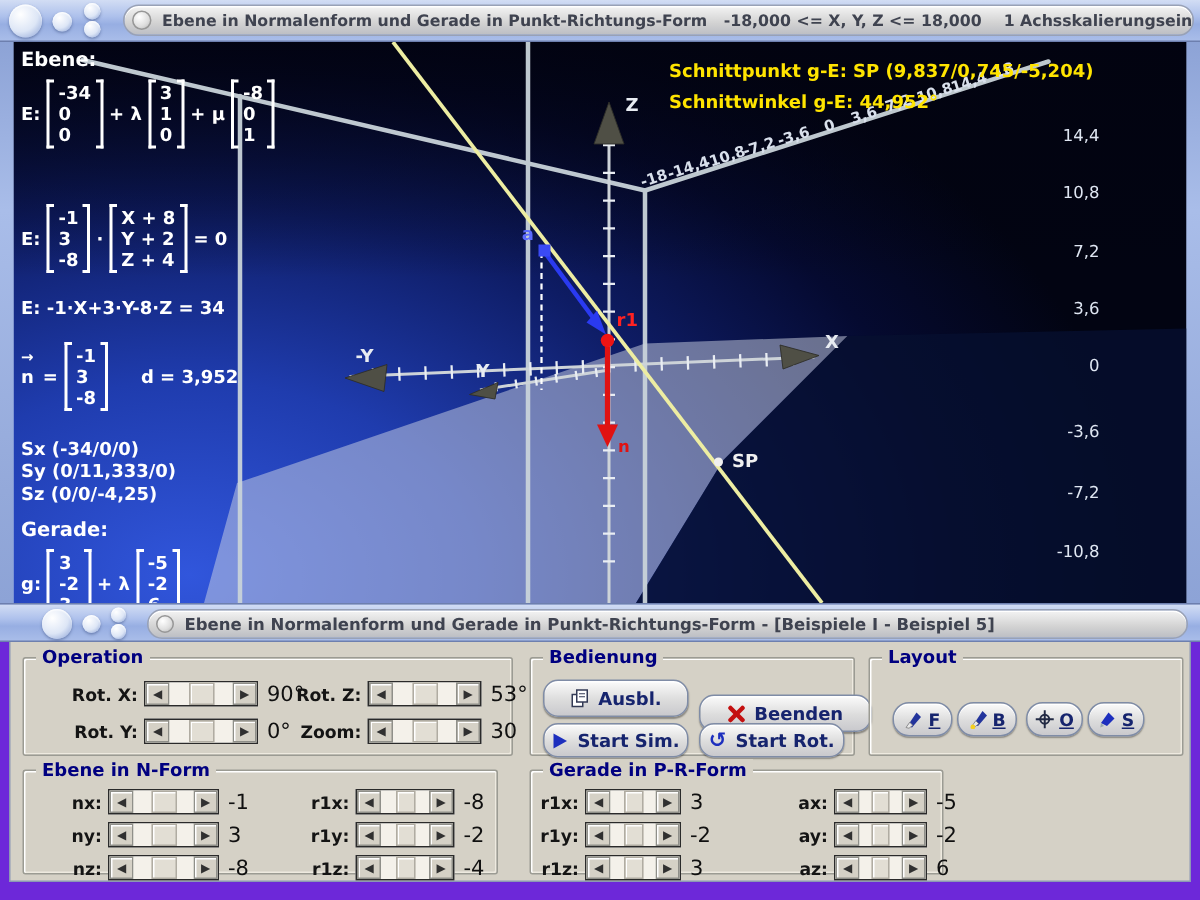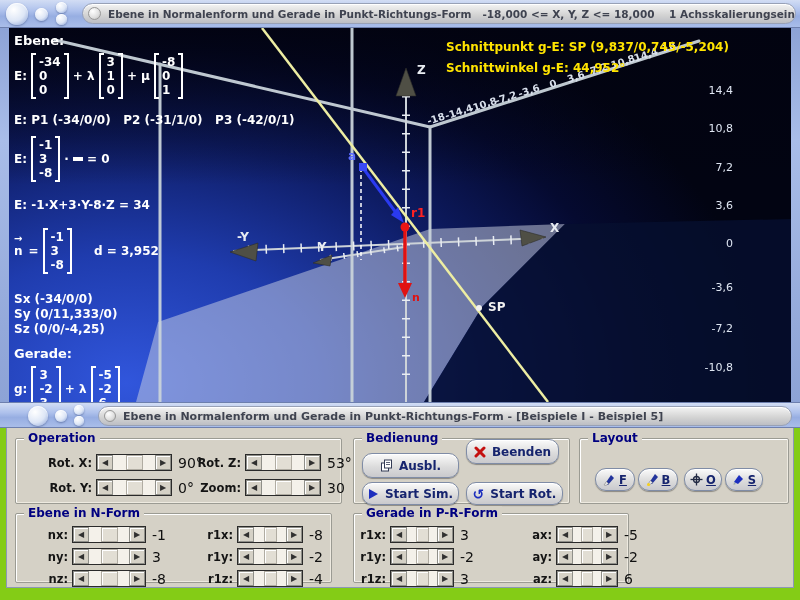--- a/index.html
+++ b/index.html
@@ -29,21 +29,21 @@
   .bk{width:5px}
   .bl{border-left:2px solid #fff;border-top:2px solid #fff;border-bottom:2px solid #fff}
   .br{border-right:2px solid #fff;border-top:2px solid #fff;border-bottom:2px solid #fff}
   .nlbl{position:relative;margin-right:2px}
   .nlbl .arr{position:absolute;top:-11px;left:0;font-size:10px;letter-spacing:-1px}
   .dval{margin-left:18px}
 
   .schnitt{position:absolute;z-index:4;color:#ffe400;font-weight:bold;font-size:12px;white-space:pre}
 
   
-  #panel-wrap{position:absolute;left:0;top:428px;width:800px;height:172px;background:#84cc16}
+  #panel-wrap{position:absolute;left:0;top:428px;width:800px;height:172px;background:#6d28d9}
   #panel{position:absolute;left:6px;top:0;width:788px;height:160px;background:#d5d1c6;border:1px solid #8c98b4;border-top:none}
   .group{position:absolute;border:1px solid #9b9b93;border-radius:2px;box-shadow:inset 1px 1px 0 #ffffff,inset -1px -1px 0 #eeeae0}
   .gtitle{position:absolute;top:-8px;left:8px;background:#d5d1c6;padding:0 4px;font-size:12px;font-weight:bold;color:#000080;line-height:14px;white-space:nowrap}
   .ctlrow{position:absolute;height:17px;display:flex;align-items:center}
   .clabel{font-size:11.5px;font-weight:bold;color:#141414;text-align:right;margin-right:4px;white-space:nowrap}
   .cvalue{font-size:14px;font-weight:normal;color:#101010;margin-left:6px;white-space:nowrap}
   .sbar{display:inline-flex;height:17px;border:1px solid #2a2a2a;background:#fff}
   .sb-a{width:16px;background:#d5d1c6;border:1px solid #8f8f89;box-shadow:inset 1px 1px 0 #fff;display:flex;align-items:center;justify-content:center;font-size:8px;color:#303030;line-height:1}
   .sb-t{flex:1;position:relative;background:#f4f1ea}
   .sb-h{position:absolute;left:30%;width:42%;top:0;bottom:0;background:#e2ded4;border:1px solid #b0aca2;box-shadow:inset 1px 1px 0 #fff}
@@ -182,31 +182,34 @@
         <span>0</span>
       </span><span class="bk br"></span></span>
       <span>+ μ</span>
       <span class="vec"><span class="bk bl"></span><span class="col">
         <span>-8</span>
         <span>0</span>
         <span>1</span>
       </span><span class="bk br"></span></span>
     </div>
 
-    <div class="fline" style="top:85px">E: P1 (-34/0/0)   P2 (-31/1/0)   P3 (-42/0/1)</div>
 
     <div class="frow" style="top:108px">
       <span>E:</span>
       <span class="vec"><span class="bk bl"></span><span class="col">
         <span>-1</span>
         <span>3</span>
         <span>-8</span>
       </span><span class="bk br"></span></span>
       <span>·</span>
-      <span class="vec"><span class="bk bl"></span><span class="bk br"></span></span>
+      <span class="vec"><span class="bk bl"></span><span class="col">
+        <span>X + 8</span>
+        <span>Y + 2</span>
+        <span>Z + 4</span>
+      </span><span class="bk br"></span></span>
       <span>= 0</span>
     </div>
 
     <div class="fline" style="top:170px">E: -1·X+3·Y-8·Z = 34</div>
 
     <div class="frow" style="top:200px">
       <span class="nlbl"><span class="arr">→</span><span>n</span></span>
       <span>=</span>
       <span class="vec"><span class="bk bl"></span><span class="col">
         <span>-1</span>
@@ -304,21 +307,21 @@
         <span class="gtitle">Bedienung</span>
         <div class="btn" style="left:8px;top:14px;width:97px;height:25px">
           <svg width="13" height="13" viewBox="0 0 13 13">
               <rect x="1.5" y="4" width="7" height="8" fill="#ffffff" stroke="#333a55" stroke-width="1"></rect>
               <rect x="4.5" y="1" width="7" height="8" fill="#ffffff" stroke="#333a55" stroke-width="1"></rect>
               <line x1="6" y1="3.5" x2="10" y2="3.5" stroke="#333a55" stroke-width="0.8"></line>
               <line x1="6" y1="5.5" x2="10" y2="5.5" stroke="#333a55" stroke-width="0.8"></line>
             </svg>
           <span>Ausbl.</span>
         </div>
-        <div class="btn" style="left:112px;top:0;width:93px;height:25px">
+        <div class="btn" style="left:112px;top:24px;width:115px;height:25px">
           <svg width="12" height="12" viewBox="0 0 12 12">
               <line x1="2" y1="2" x2="10" y2="10" stroke="#c41010" stroke-width="3" stroke-linecap="round"></line>
               <line x1="10" y1="2" x2="2" y2="10" stroke="#c41010" stroke-width="3" stroke-linecap="round"></line>
             </svg>
           <span>Beenden</span>
         </div>
         <div class="btn" style="left:8px;top:43px;width:97px;height:23px">
           <svg width="11" height="12" viewBox="0 0 11 12">
               <polygon points="1,1 1,11 10,6" fill="#1d2fbe"></polygon>
             </svg>

